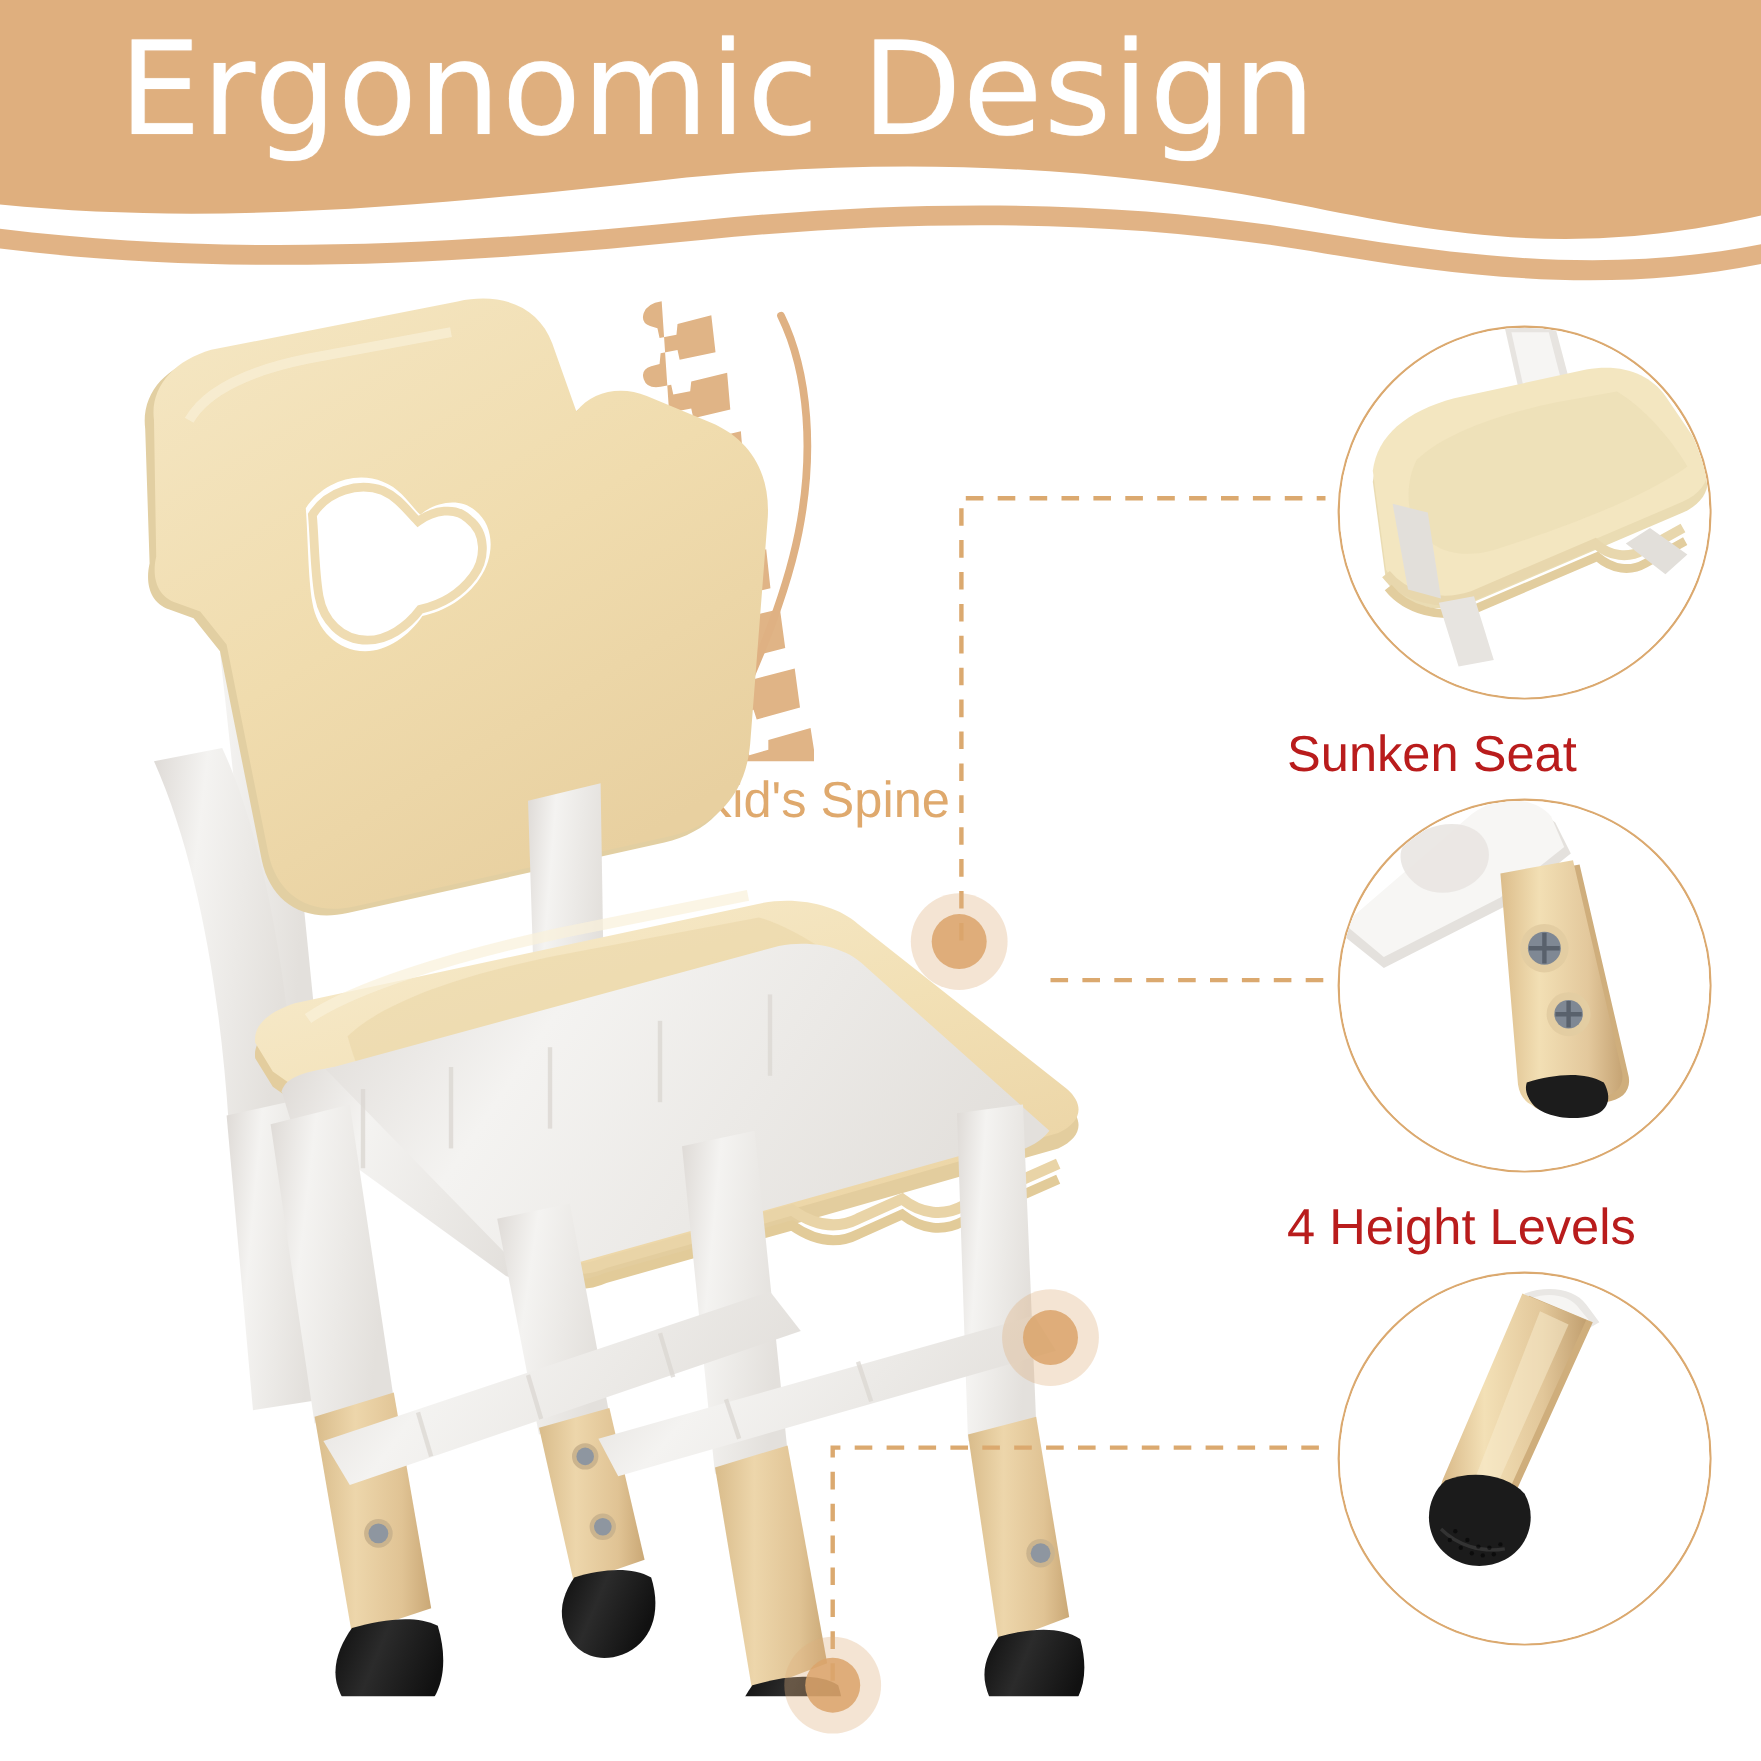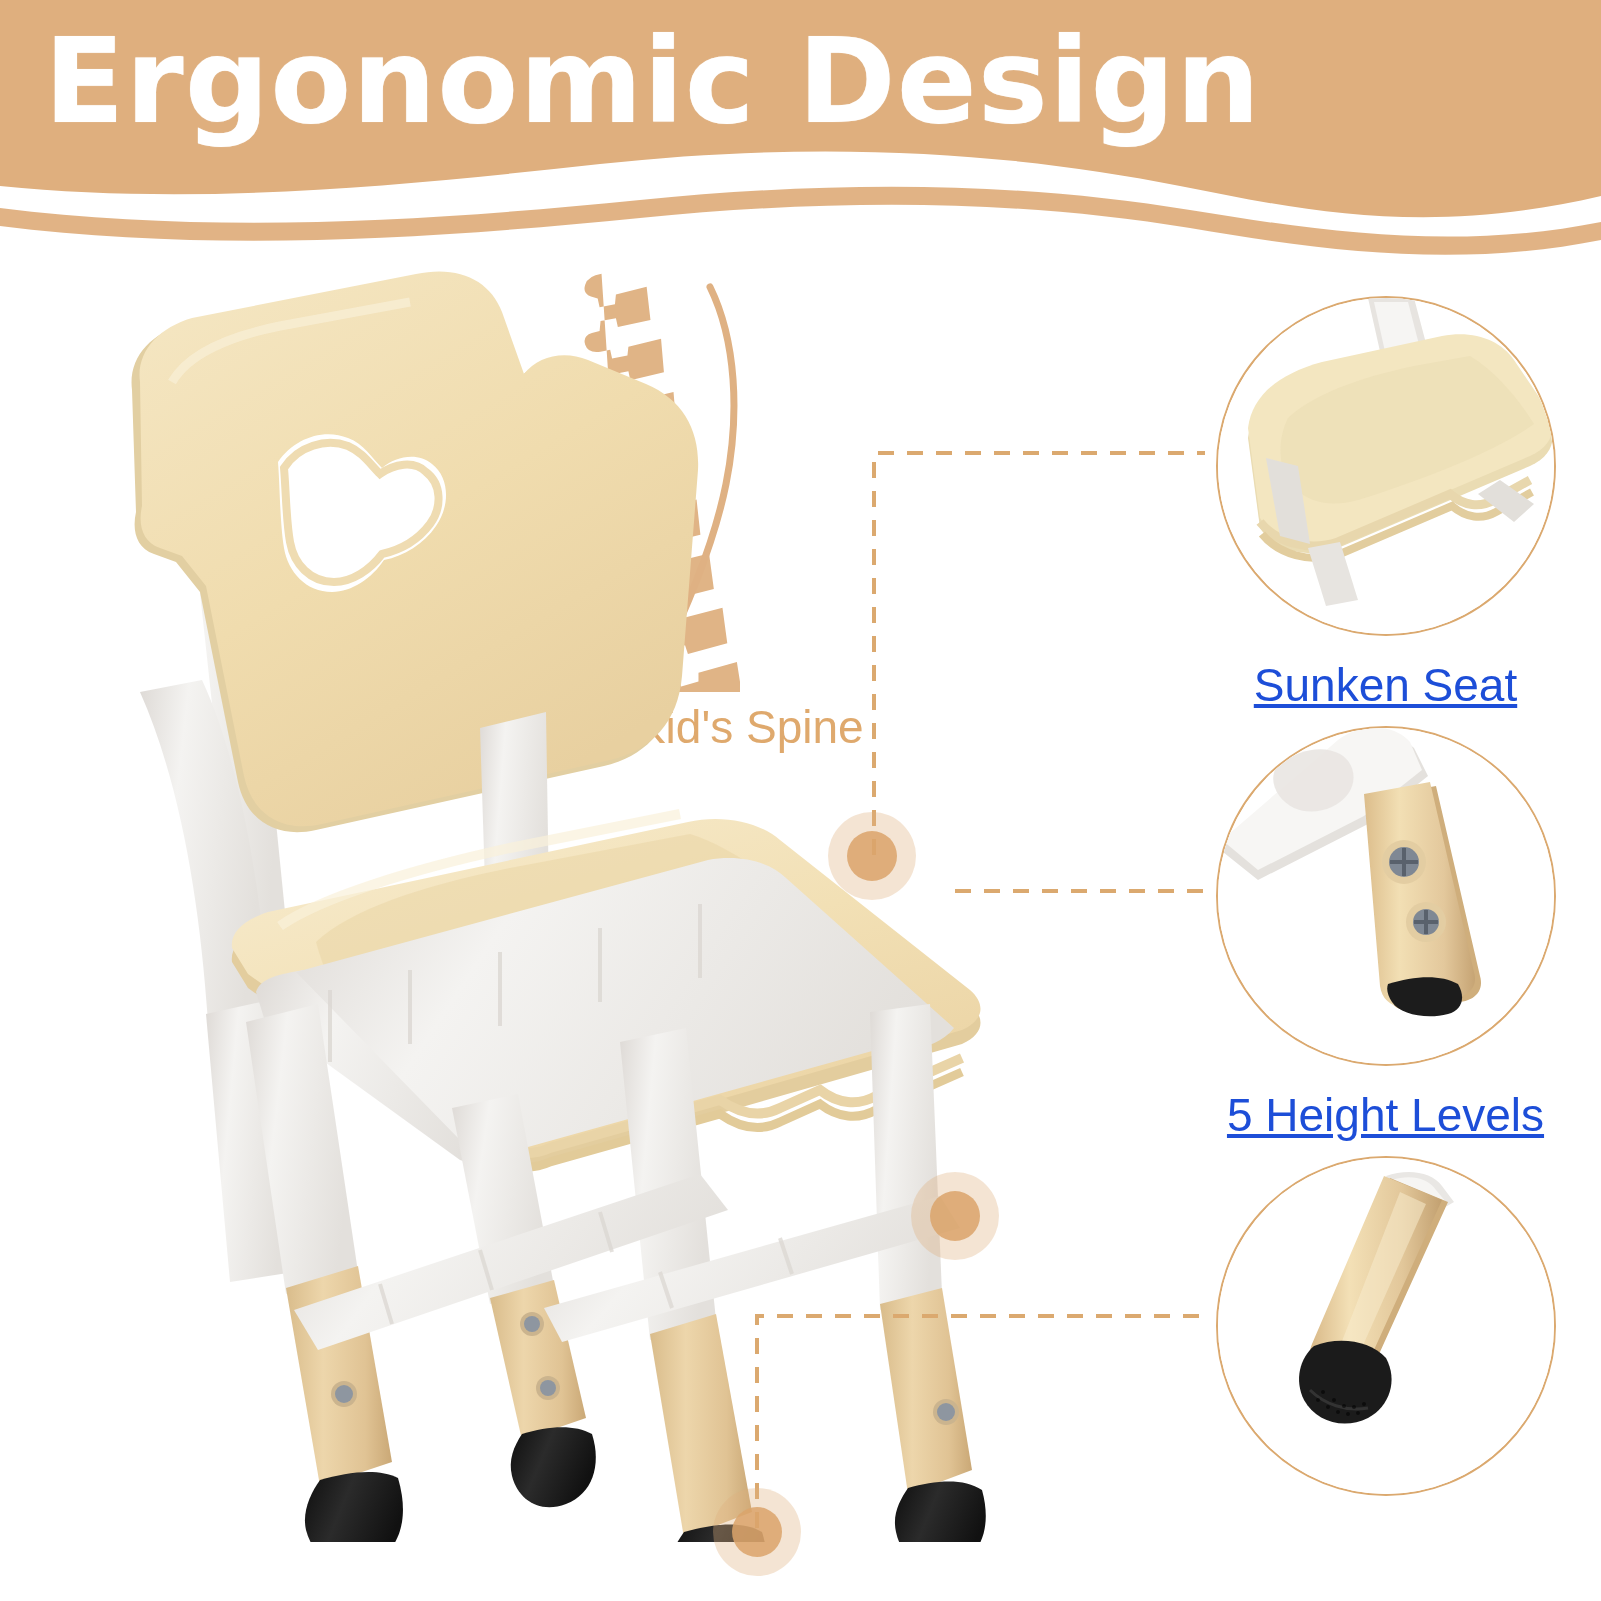--- a/index.html
+++ b/index.html
@@ -6,21 +6,21 @@
   html,body { width:1601px; height:1601px; background:#ffffff;
     font-family:"Liberation Sans", sans-serif; overflow:hidden; }
   .stage { position:relative; width:1601px; height:1601px; background:#fff; }
 
   
   .banner { position:absolute; left:0; top:0; width:1601px; height:265px; }
   .banner svg { display:block; width:100%; height:100%; }
   .banner-title {
     position:absolute; left:0; top:6px; width:1305px; height:150px;
     display:flex; align-items:center; justify-content:center;
-    color:#ffffff; font-size:118px; font-weight:700;
+    color:#ffffff; font-size:118px; font-weight:400;
     letter-spacing:1px; white-space:nowrap;
     font-family:"DejaVu Sans", sans-serif;
     text-shadow:0 0 1px rgba(255,255,255,.6);
   }
 
   
   .spine { position:absolute; left:560px; top:262px; width:180px; height:430px; }
   .spine svg { display:block; width:100%; height:100%; }
   .spine-caption {
     position:absolute; left:455px; top:700px; width:430px;
@@ -33,22 +33,22 @@
   .chair svg { display:block; width:100%; height:100%; }
 
   
   .callout { position:absolute; width:431px; }
   .callout .disc {
     position:relative; width:340px; height:340px; margin:0 auto;
     border:2px solid #dba96f; border-radius:50%; overflow:hidden; background:#fff;
   }
   .callout .disc svg { position:absolute; left:0; top:0; width:340px; height:340px; }
   .callout .clabel {
-    margin-top:22px; text-align:center; color:#1d4ed8;
-    font-size:46px; font-weight:400; white-space:nowrap;text-decoration:underline;
+    margin-top:22px; text-align:left; color:#b91c1c;
+    font-size:46px; font-weight:400; white-space:nowrap;
   }
   #callout-1 { left:1170px; top:296px; }
   #callout-2 { left:1170px; top:726px; }
   #callout-3 { left:1170px; top:1156px; }
 
   
   .connectors { position:absolute; left:0; top:0; width:1601px; height:1601px;
     pointer-events:none; }
   .connectors svg { display:block; width:100%; height:100%; }
 
@@ -345,21 +345,21 @@
         <circle cx="186" cy="134" r="22" fill="#e3cda2"></circle>
         <circle cx="186" cy="134" r="15" fill="#7f8894"></circle>
         <path d="M172,134 L200,134 M186,120 L186,148" stroke="#59616c" stroke-width="4"></path>
         <circle cx="208" cy="194" r="20" fill="#e3cda2"></circle>
         <circle cx="208" cy="194" r="13" fill="#7f8894"></circle>
         <path d="M196,194 L220,194 M208,182 L208,206" stroke="#59616c" stroke-width="4"></path>
         <path d="M170,256 C196,248 222,246 240,256 C248,270 244,282 230,286
                  C208,292 182,286 174,274 C170,268 168,262 170,256 Z" fill="#1c1c1c"></path>
       </svg>
     </div>
-    <div class="clabel">5 Height Levels</div>
+    <div class="clabel">4 Height Levels</div>
   </div>
 
   <div class="callout" id="callout-3">
     <div class="disc">
       <svg viewBox="0 0 340 340" aria-hidden="true">
         <rect width="340" height="340" fill="#ffffff"></rect>
         <defs>
           <linearGradient id="gTan3" x1="0" y1="0" x2="1" y2="0">
             <stop offset="0" stop-color="#d8b887"></stop>
             <stop offset="0.3" stop-color="#f3e0b6"></stop>

